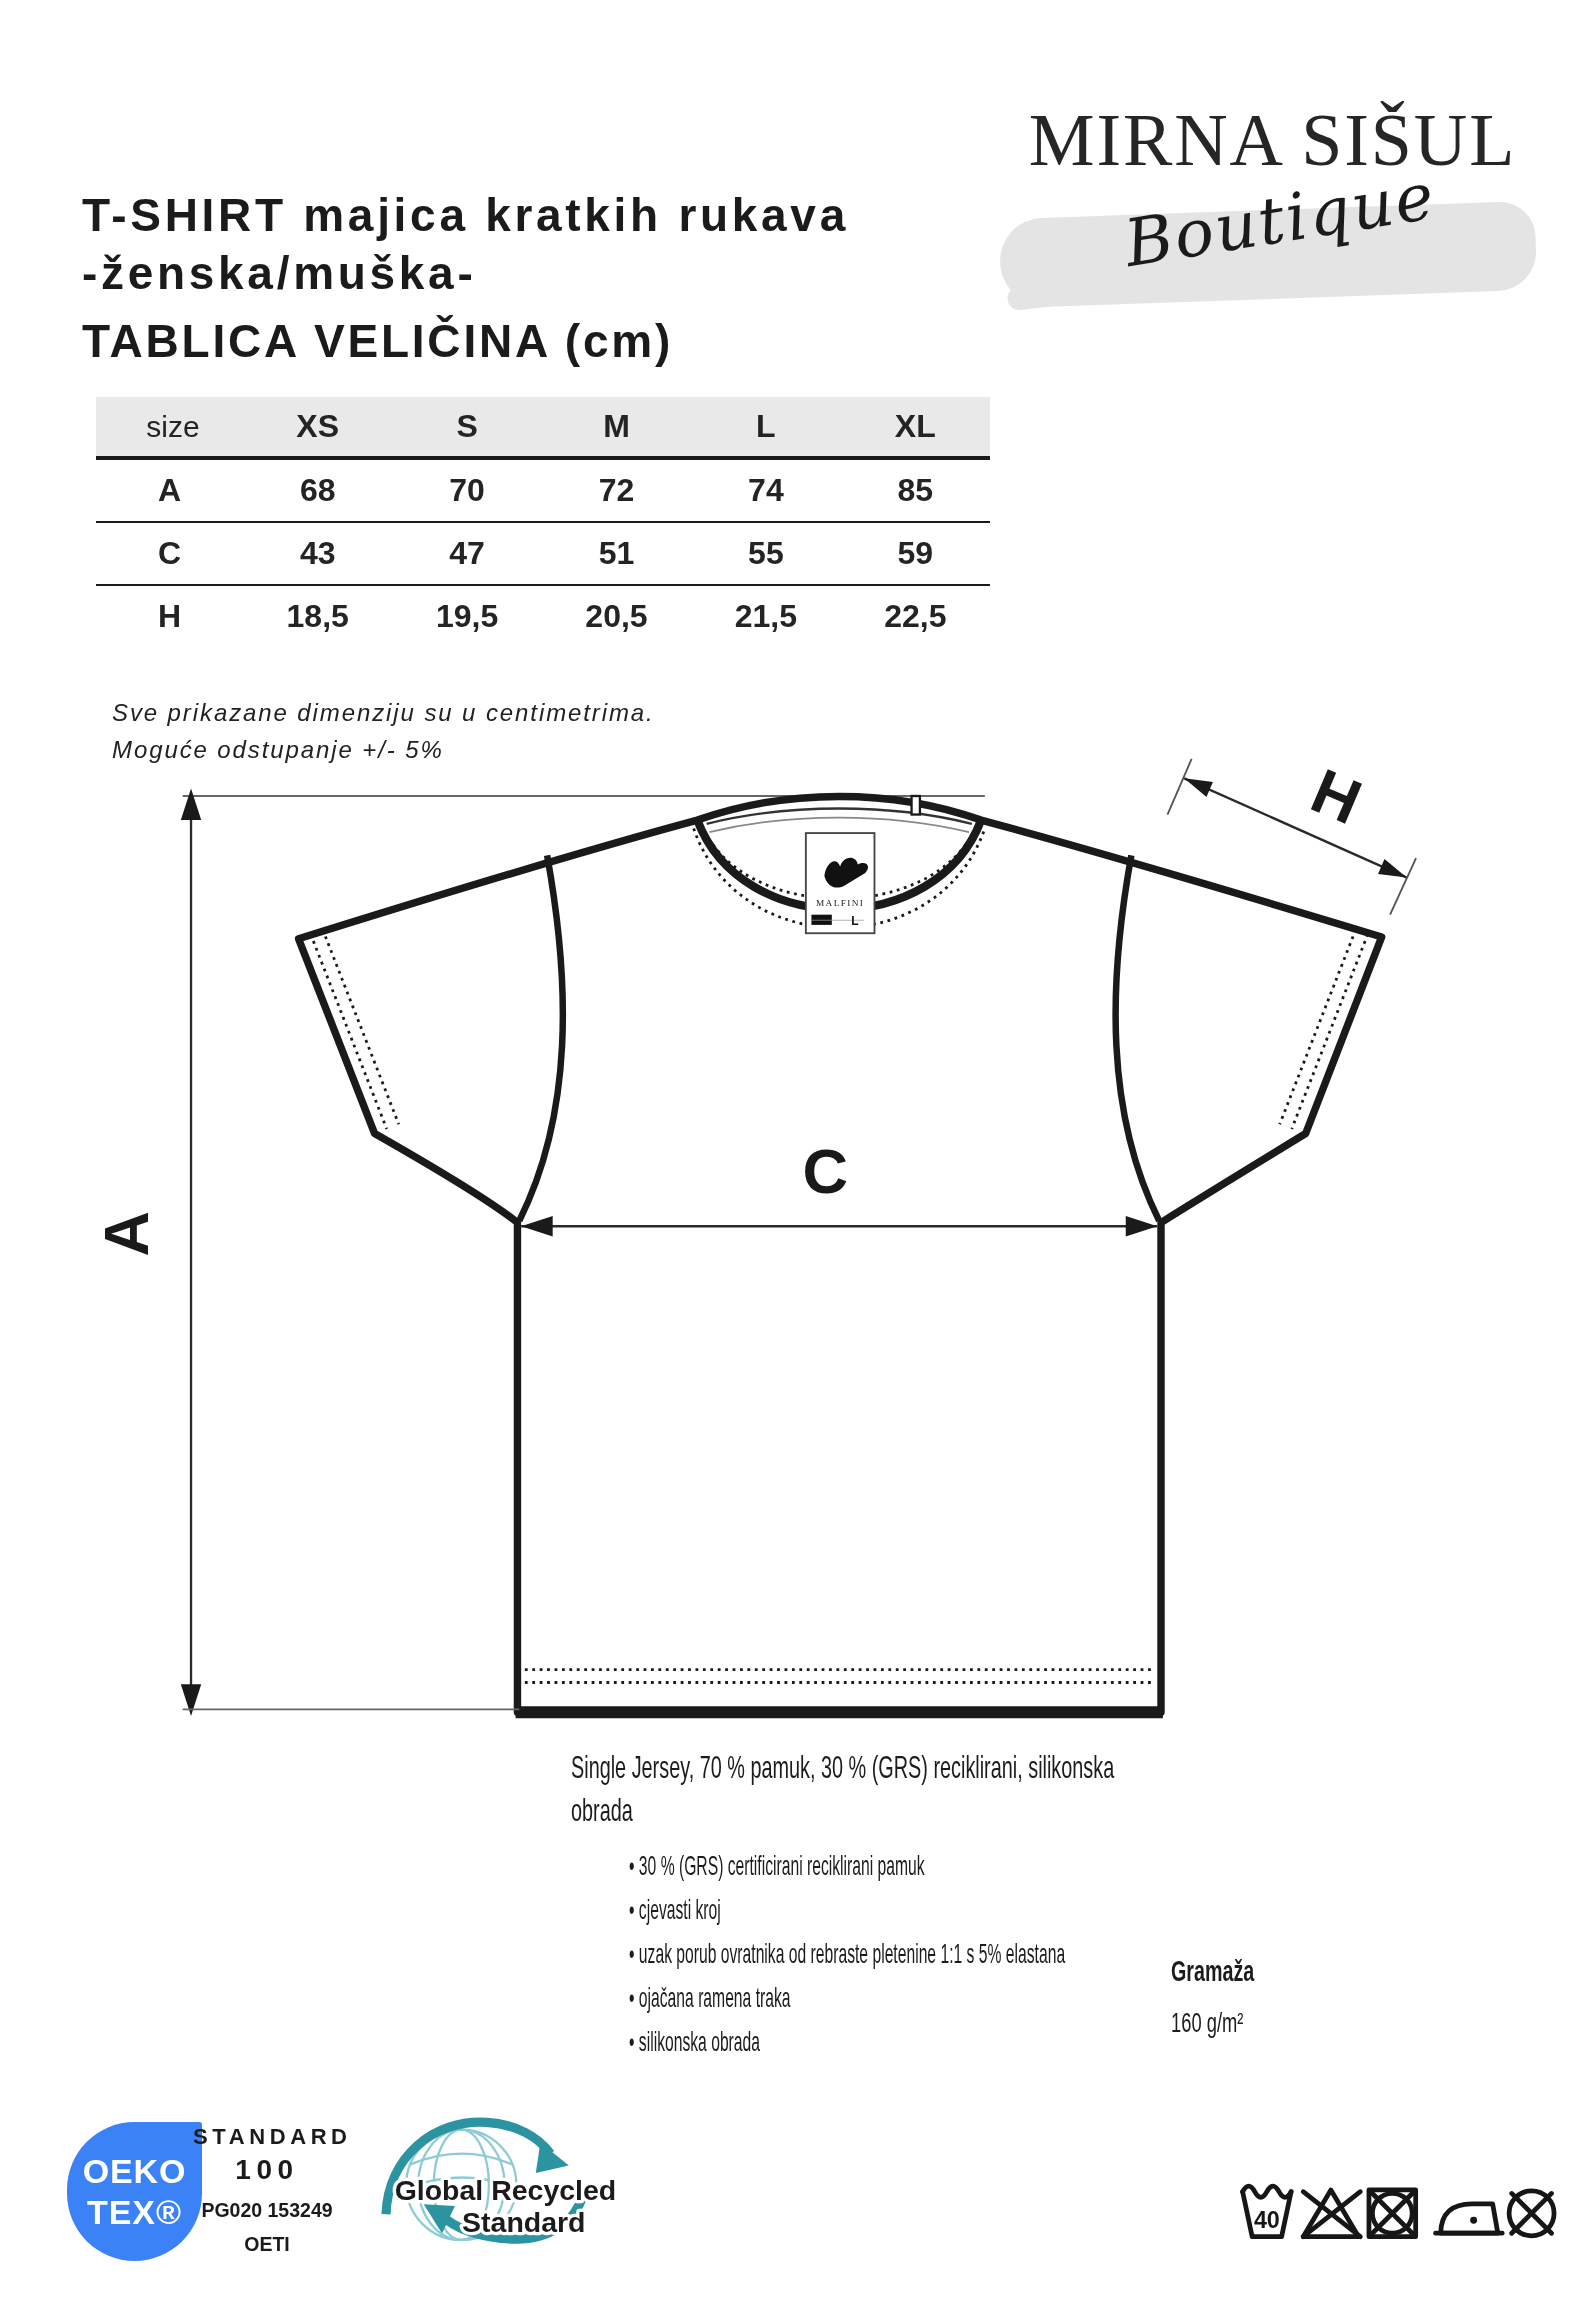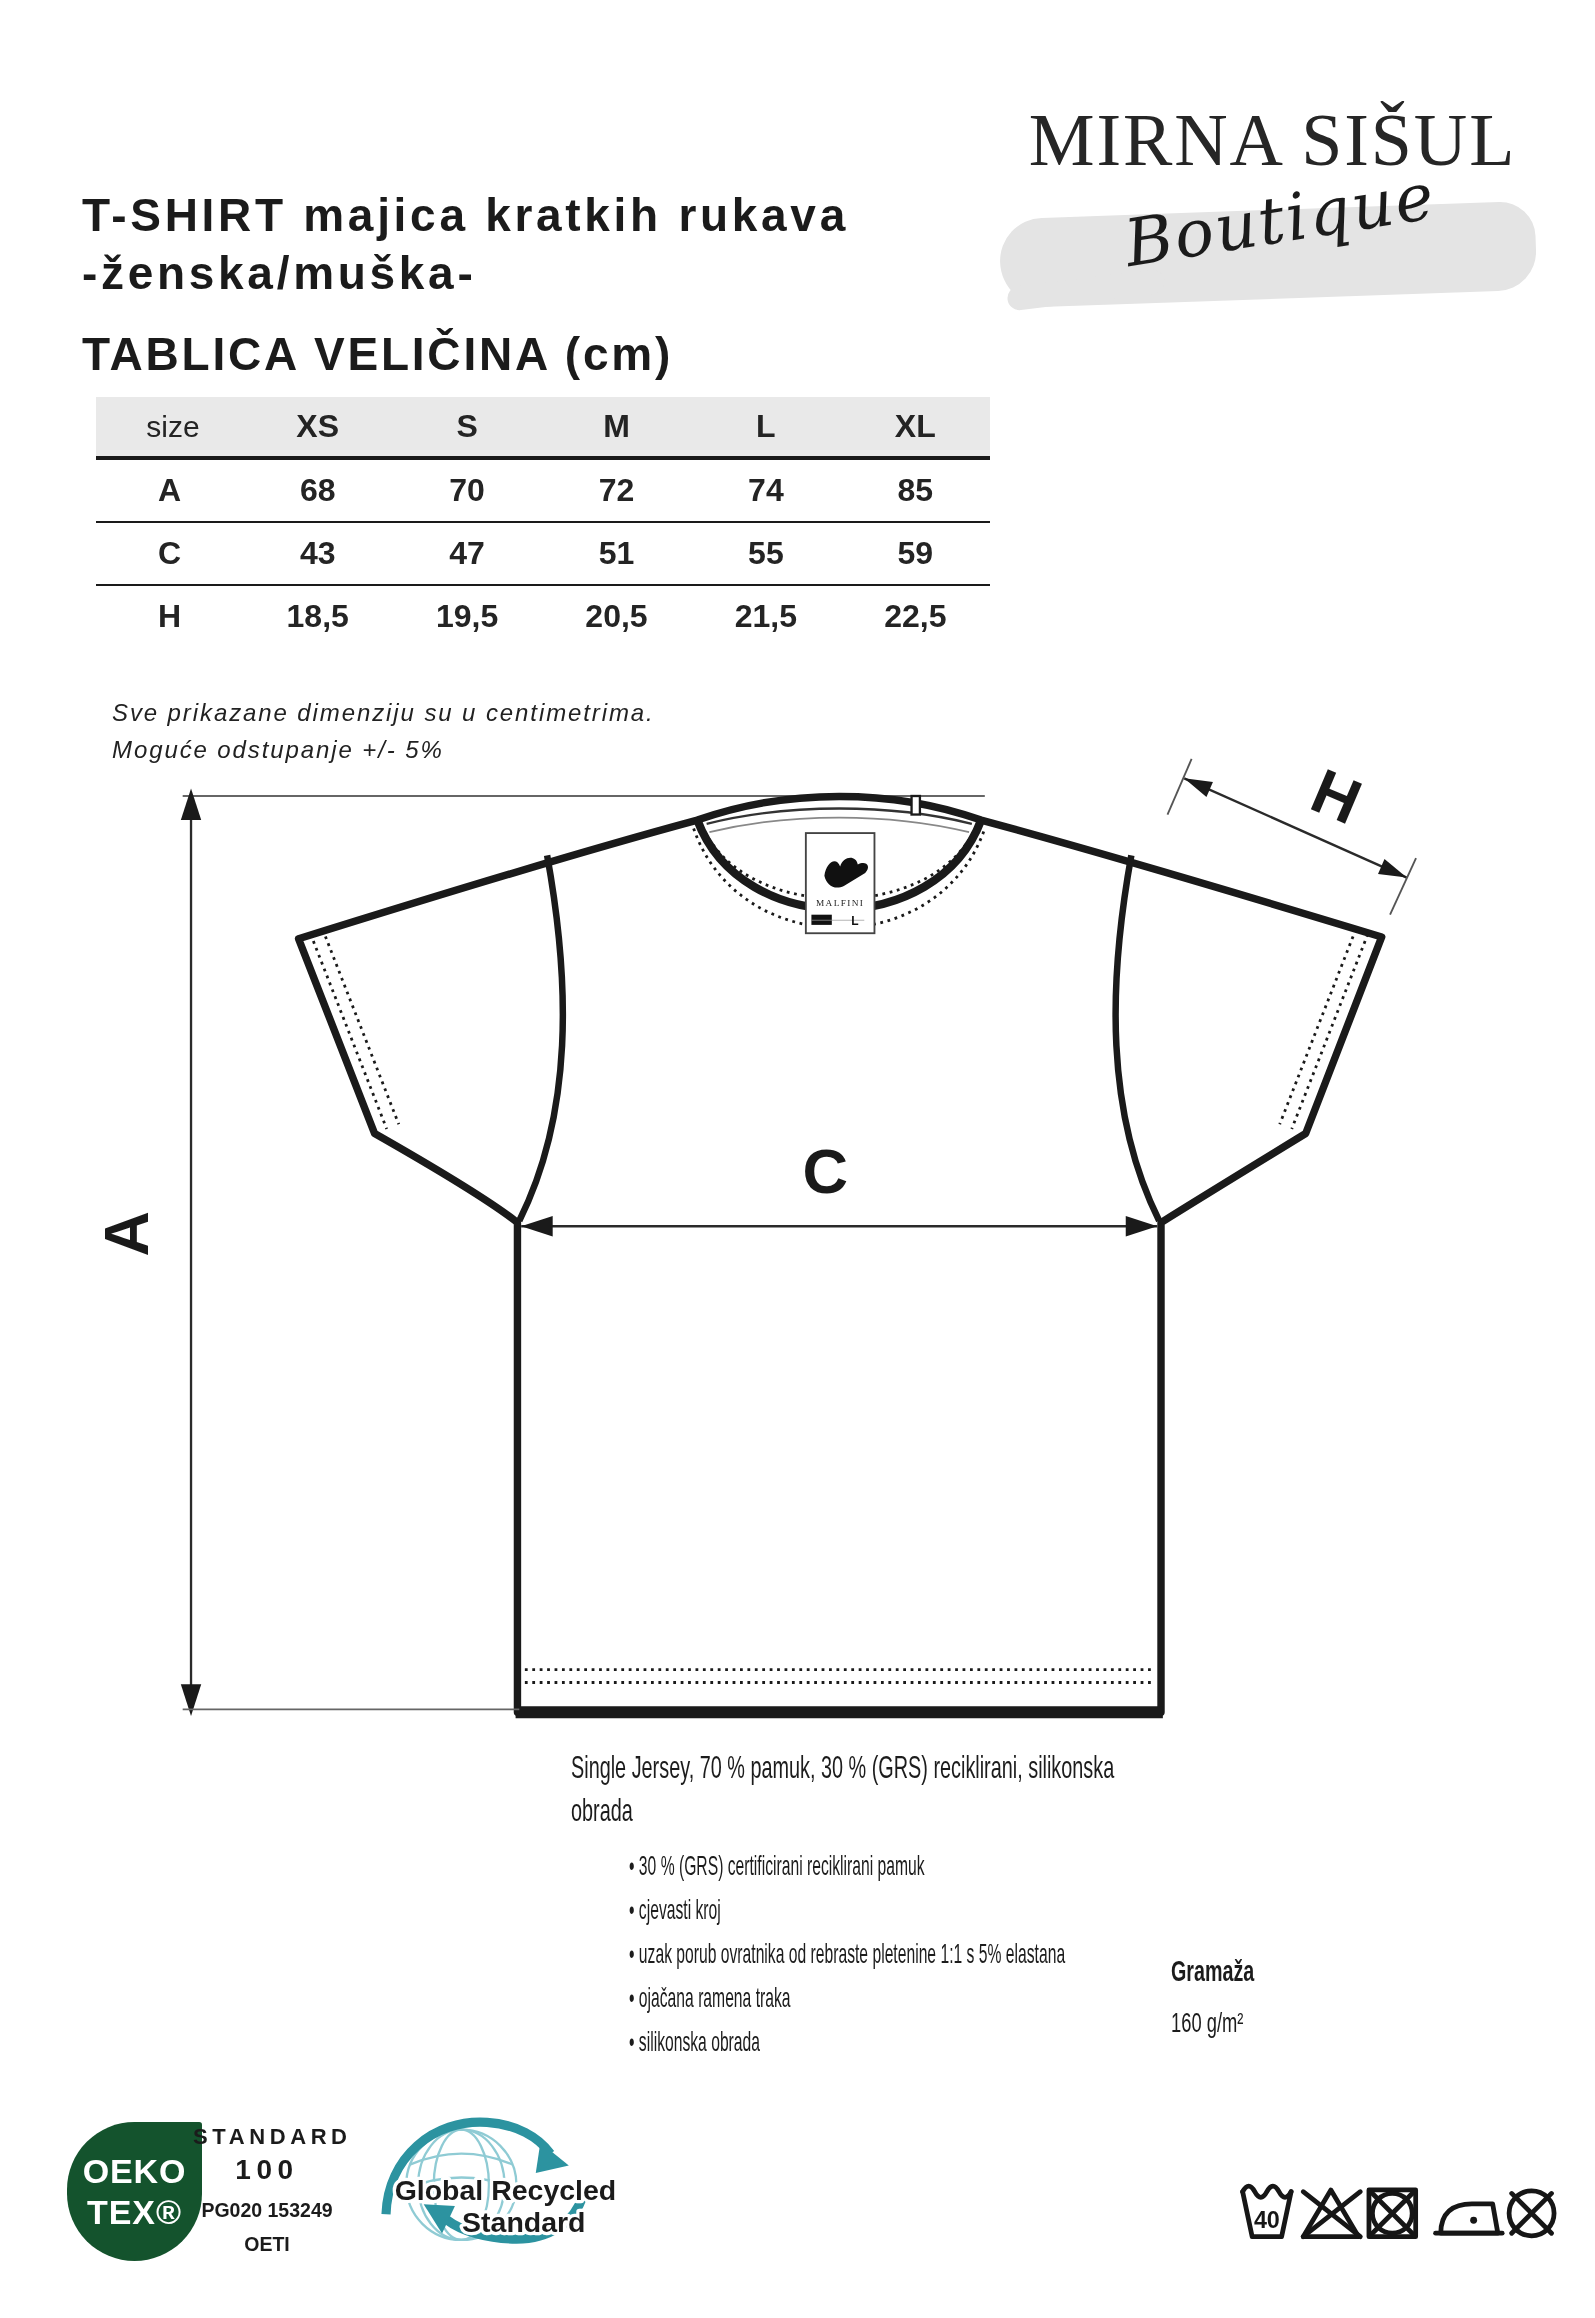--- a/index.html
+++ b/index.html
@@ -5,21 +5,21 @@
   html,body{margin:0;padding:0;background:#888;}
   #page{
     position:relative;width:1595px;height:2319px;background:#ffffff;
     font-family:"Liberation Sans",sans-serif;color:#1a1a1a;overflow:hidden;
   }
   .abs{position:absolute;}
 
   
   .title{left:82px;top:186px;font-size:46px;font-weight:700;letter-spacing:3.7px;
          line-height:58px;color:#1b1b1b;white-space:nowrap;}
-  .subtitle{left:82px;top:327px;font-size:46px;font-weight:700;letter-spacing:2.8px;
+  .subtitle{left:82px;top:314px;font-size:46px;font-weight:700;letter-spacing:2.8px;
             color:#1b1b1b;white-space:nowrap;}
   .brand-name{left:994px;top:98px;width:557px;text-align:center;
               font-family:"Liberation Serif",serif;font-size:74px;font-weight:400;
               letter-spacing:1.9px;color:#262626;white-space:nowrap;}
   .brush{left:1000px;top:210px;width:536px;height:89px;background:#e4e4e4;
          border-radius:45px 37px 41px 48px;transform:rotate(-2deg);}
   .brush-tail{left:1007px;top:278px;width:158px;height:24px;background:#e4e4e4;
               border-radius:12px;transform:rotate(-7deg);}
   .brand-tagline{left:1085px;top:182px;width:390px;text-align:center;
                  font-family:"DejaVu Serif",serif;font-style:italic;font-size:65px;
@@ -48,21 +48,21 @@
   .materials-desc{left:571px;top:1746px;width:983px;font-size:32px;line-height:43px;
                   color:#1c1c1c;}
   .materials-list{left:629px;top:1844px;width:1067px;font-size:28px;line-height:44px;
                   color:#1c1c1c;list-style:none;margin:0;padding:0;}
   .materials-list li::before{content:"• ";}
   .gramaza{left:1171px;top:1955px;width:241px;color:#1c1c1c;}
   .gramaza .glabel{font-size:29px;font-weight:700;}
   .gramaza .gvalue{font-size:27px;margin-top:20.4px;}
 
   
-  .oeko-drop{left:67px;top:2122px;width:135px;height:139px;background:#14532d;
+  .oeko-drop{left:67px;top:2122px;width:135px;height:139px;background:#3b82f6;
              border-radius:69px 2.8px 69px 69px;color:#fff;text-align:center;
              font-weight:700;font-size:34px;line-height:41px;padding-top:0;
              display:flex;flex-direction:column;justify-content:center;letter-spacing:0.9px;}
   .standard-block{left:193px;top:2124px;width:148px;text-align:center;color:#1b1b1b;}
   .standard-block .s1{font-size:22px;font-weight:700;letter-spacing:4.6px;white-space:nowrap;}
   .standard-block .s2{font-size:28px;font-weight:700;letter-spacing:5.6px;margin-top:3.7px;}
   .standard-block .s3{font-size:19.5px;font-weight:700;margin-top:13px;white-space:nowrap;}
   .standard-block .s4{font-size:19.5px;font-weight:700;margin-top:11px;}
   .grs-logo{left:369px;top:2104px;}
   .care-symbols{left:1234px;top:2169px;}

